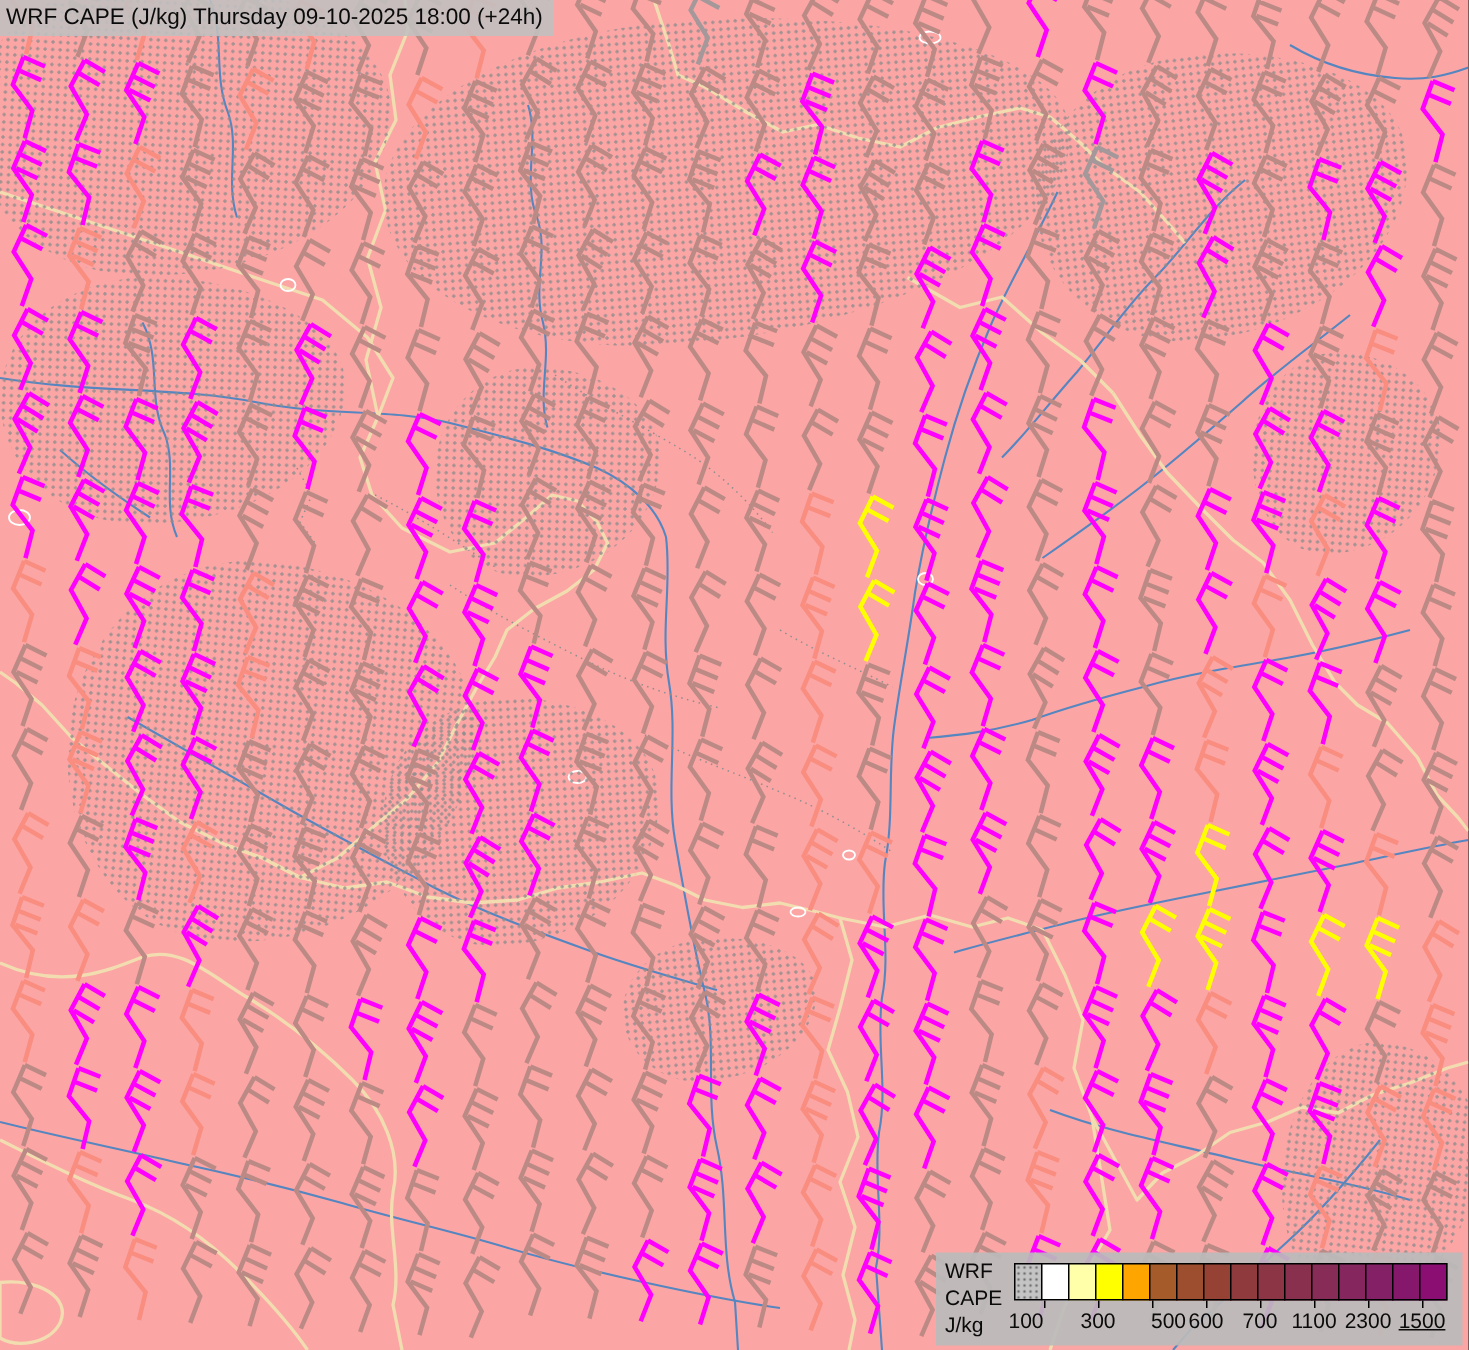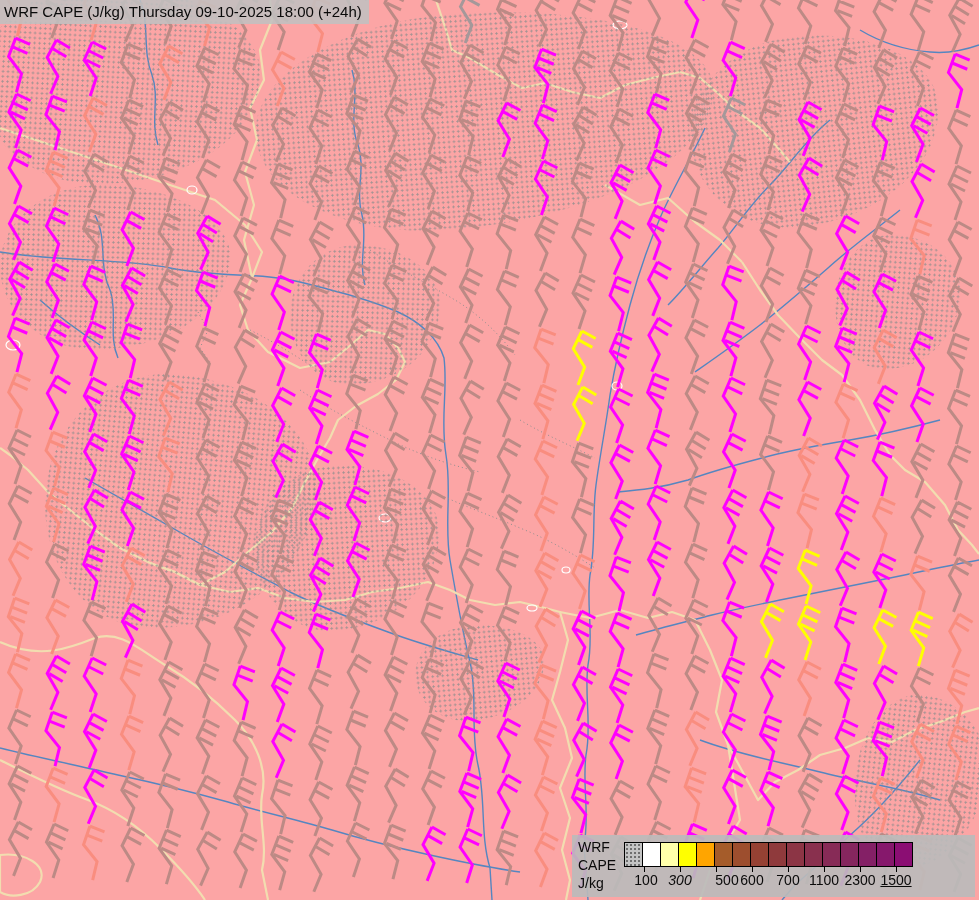--- a/index.html
+++ b/index.html
@@ -15,21 +15,21 @@
     background-size:5px 5px;
     opacity:.8;
   }
   #title-box{position:absolute;left:0;top:0;z-index:30;}
   .title-line{
     display:table;background:rgba(192,192,192,0.88);color:#0a0a0a;
     font-size:15px;line-height:24px;padding:0 7px 0 4px;white-space:nowrap;
   }
   #legend{
     position:absolute;right:4px;bottom:3px;z-index:30;
-    width:403px;height:62px;background:rgba(187,187,187,0.92);
+    width:351px;height:62px;background:rgba(187,187,187,0.92);
     display:flex;align-items:flex-start;
   }
   #legend-title{
     width:47px;padding:3px 0 0 6px;color:#0a0a0a;font-size:14px;line-height:18px;
   }
   #colorbar-wrap{position:relative;margin-top:7px;}
   #colorbar{display:flex;}
   .cbar-cell{
     width:17px;height:23px;border:1px solid #000;margin-left:-1px;
     box-sizing:content-box;
@@ -1383,23 +1383,23 @@
           <div class="cbar-cell" style="background: rgb(140, 53, 69);"></div>
           <div class="cbar-cell" style="background: rgb(137, 48, 78);"></div>
           <div class="cbar-cell" style="background: rgb(135, 43, 87);"></div>
           <div class="cbar-cell" style="background: rgb(133, 38, 94);"></div>
           <div class="cbar-cell" style="background: rgb(132, 32, 102);"></div>
           <div class="cbar-cell" style="background: rgb(134, 24, 108);"></div>
           <div class="cbar-cell" style="background: rgb(139, 14, 115);"></div>
         </div>
       <div id="cbar-ticks">
           <div class="cbar-tick" style="left: 19px;"></div>
-          <div class="cbar-ticklabel" style="left: 21px;">100</div>
+          <div class="cbar-ticklabel" style="left: 7px;">100</div>
           <div class="cbar-tick" style="left: 55px;"></div>
-          <div class="cbar-ticklabel" style="left: 55px; font-style: italic;">300</div>
+          <div class="cbar-ticklabel" style="left: 55px;">300</div>
           <div class="cbar-tick" style="left: 91px;"></div>
           <div class="cbar-ticklabel" style="left: 102px;">500</div>
           <div class="cbar-tick" style="left: 127px;"></div>
           <div class="cbar-ticklabel" style="left: 127px;">600</div>
           <div class="cbar-tick" style="left: 163px;"></div>
           <div class="cbar-ticklabel" style="left: 163px;">700</div>
           <div class="cbar-tick" style="left: 199px;"></div>
           <div class="cbar-ticklabel" style="left: 199px;">1100</div>
           <div class="cbar-tick" style="left: 235px;"></div>
           <div class="cbar-ticklabel" style="left: 235px;">2300</div>

